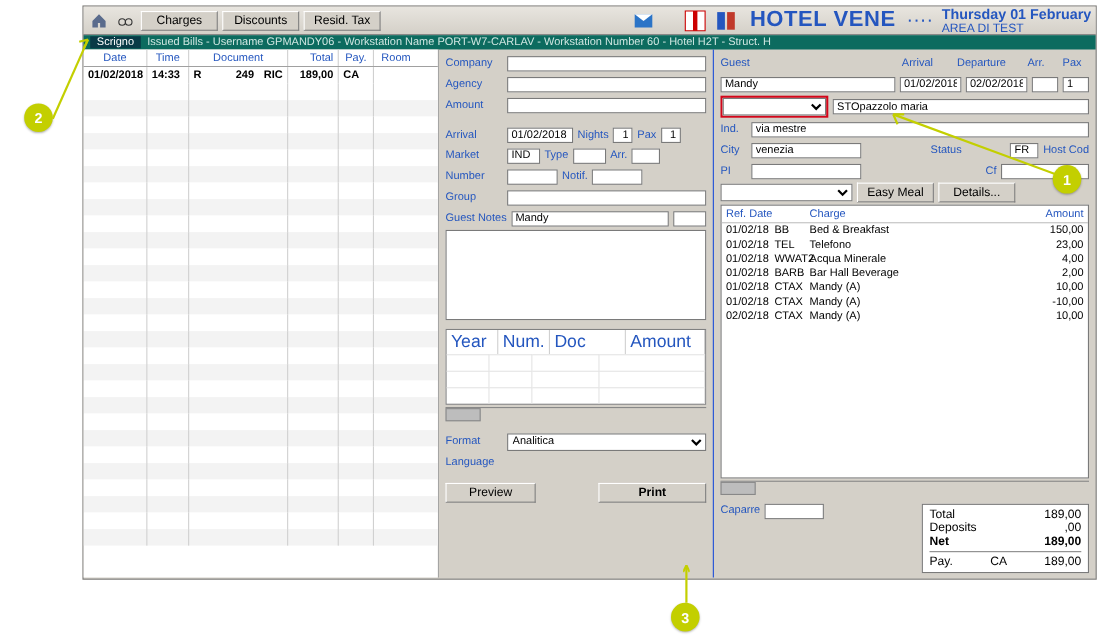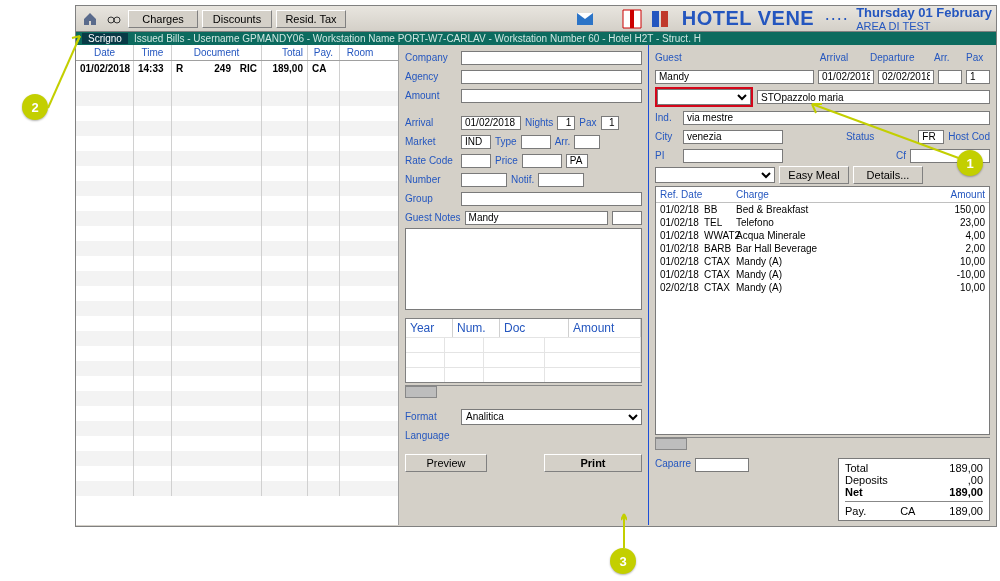--- a/index.html
+++ b/index.html
@@ -36,21 +36,21 @@
 .lrow.filled div{font-weight:bold}
 .lrow.alt{background:#f3f3f3}
 .lcol-date{width:58px}
 .lcol-time{width:38px}
 .lcol-doc{width:90px}
 .lcol-total{width:46px;text-align:right}
 .lcol-pay{width:32px}
 .lcol-room{width:40px}
 
 .mtable{border:1px solid #808080;background:#fff;margin-top:6px}
-.mhead{display:flex;color:#2456bf;font-size:12px}
+.mhead{display:flex;color:#2456bf;font-size:16px}
 .mhead div{padding:2px 4px;border-right:1px solid #d0d0d0}
 .mbody .mrow{display:flex;height:15px}
 .mbody .mrow div{border-right:1px solid #e4e4e4;border-top:1px solid #e4e4e4}
 .mcol-y{width:38px}.mcol-n{width:38px}.mcol-d{width:60px}.mcol-a{flex:1}
 
 .ctable{border:1px solid #7a7a7a;background:#fff;flex:1;display:flex;flex-direction:column;min-height:200px}
 .chead{display:flex;color:#2456bf;font-size:10px;padding:2px 4px;border-bottom:1px solid #c0c0c0}
 .cbody{flex:1}
 .crow{display:flex;font-size:10px;padding:1px 4px}
 .ccol-date{width:44px}
@@ -403,27 +403,20 @@
         </div>
         <div class="row">
           <span class="lbl">Market</span>
           <input class="inp" style="width: 30px;" value="IND">
           <span class="lbl-sm">Type</span>
           <input class="inp" style="width: 30px;">
           <span class="lbl-sm">Arr.</span>
           <input class="inp" style="width: 26px;">
         </div>
         <div class="row">
-          <span class="lbl">Rate Code</span>
-          <input class="inp" style="width: 30px;">
-          <span class="lbl-sm">Price</span>
-          <input class="inp" style="width: 40px;">
-          <input class="inp" style="width: 22px;" value="PA">
-        </div>
-        <div class="row">
           <span class="lbl">Number</span>
           <input class="inp" style="width: 46px;">
           <span class="lbl-sm">Notif.</span>
           <input class="inp" style="width: 46px;">
         </div>
         <div class="row">
             <span class="lbl">Group</span>
             <input class="inp" style="flex: 1 1 0%;">
           </div>
         <div class="row">

